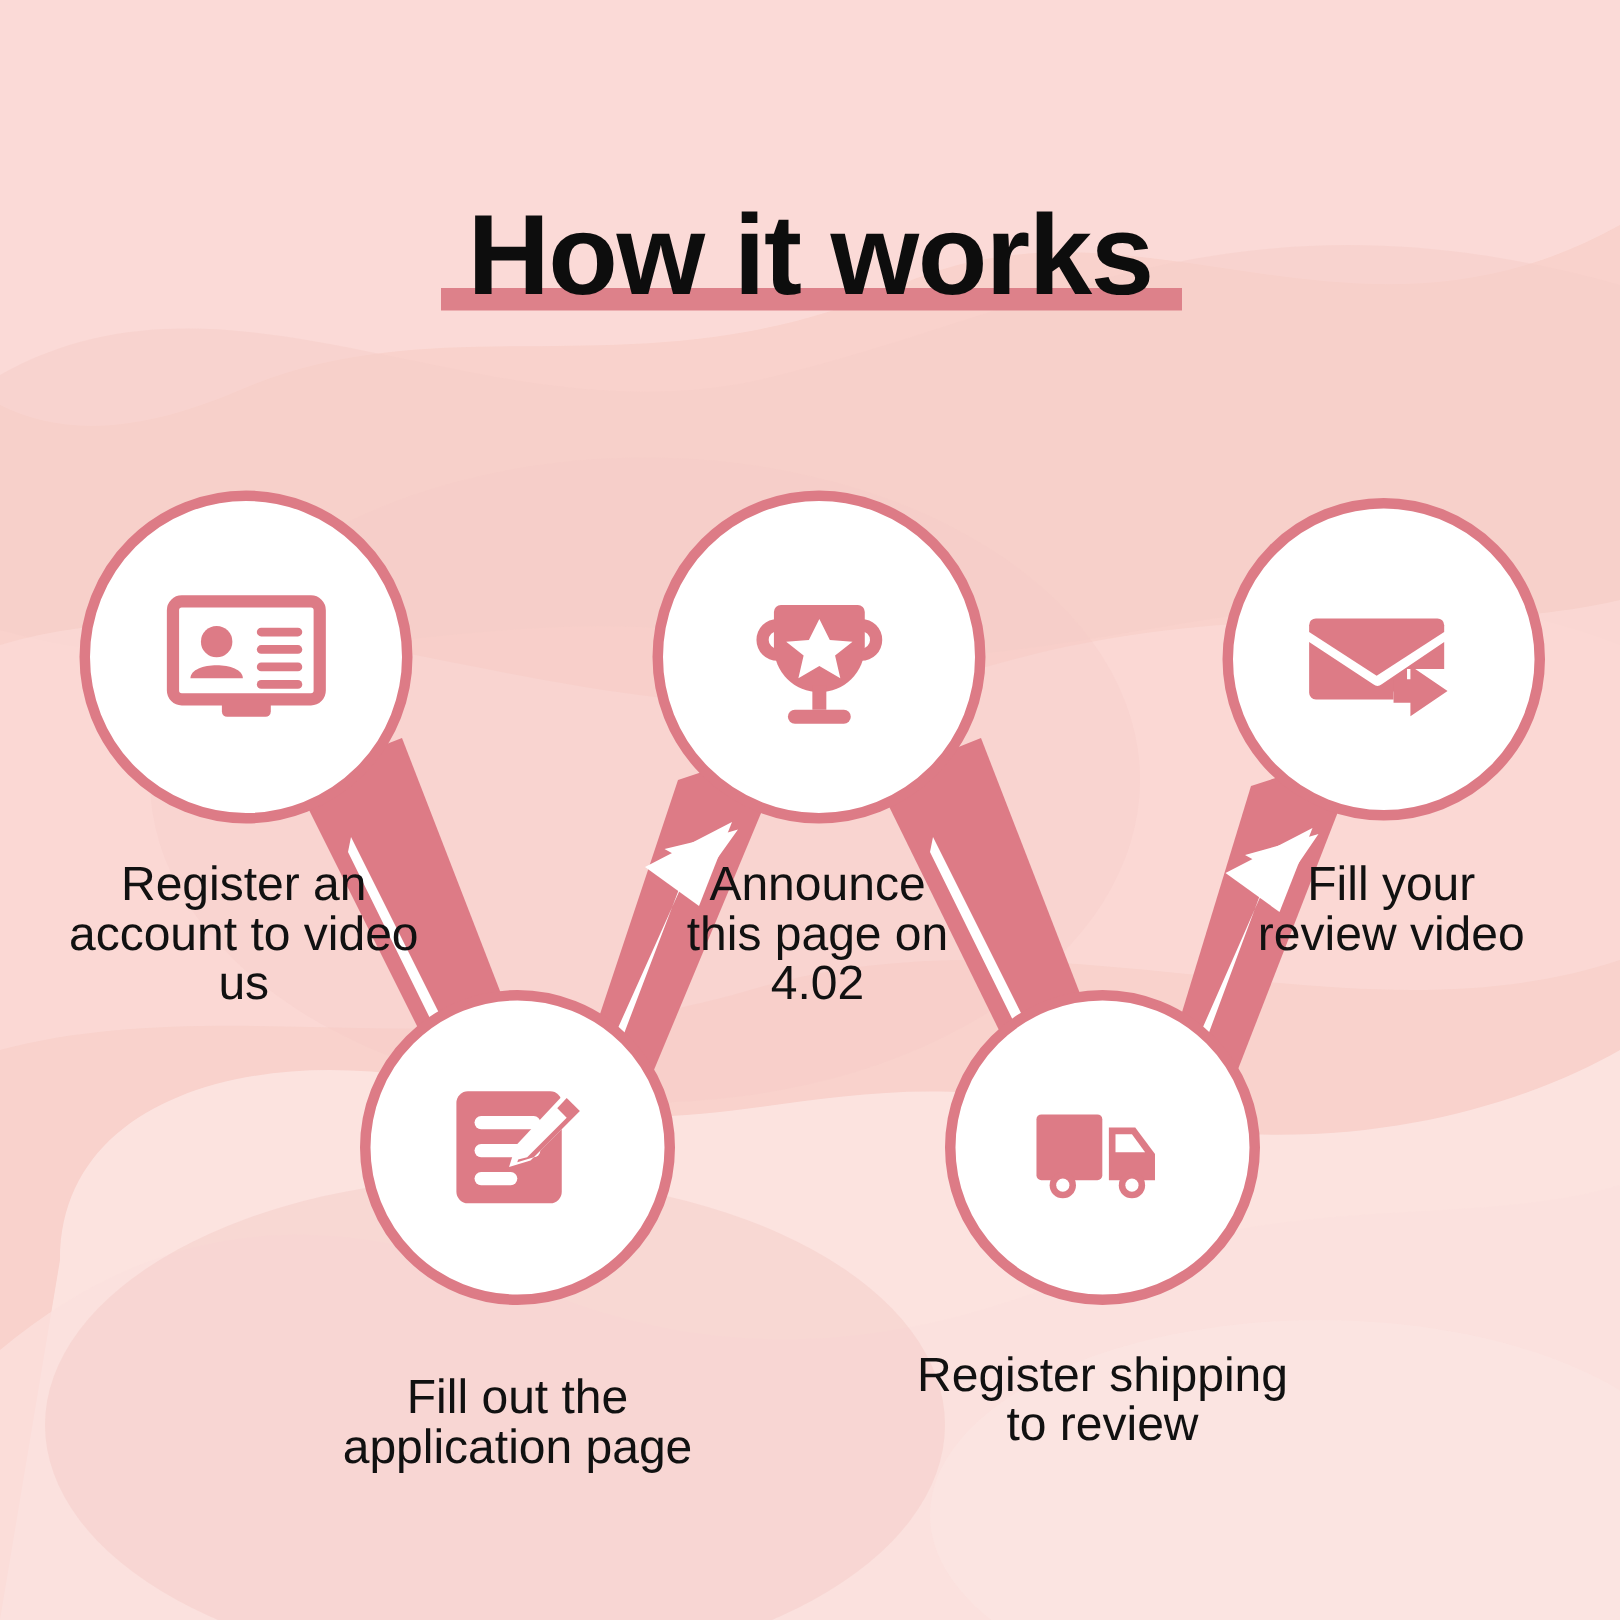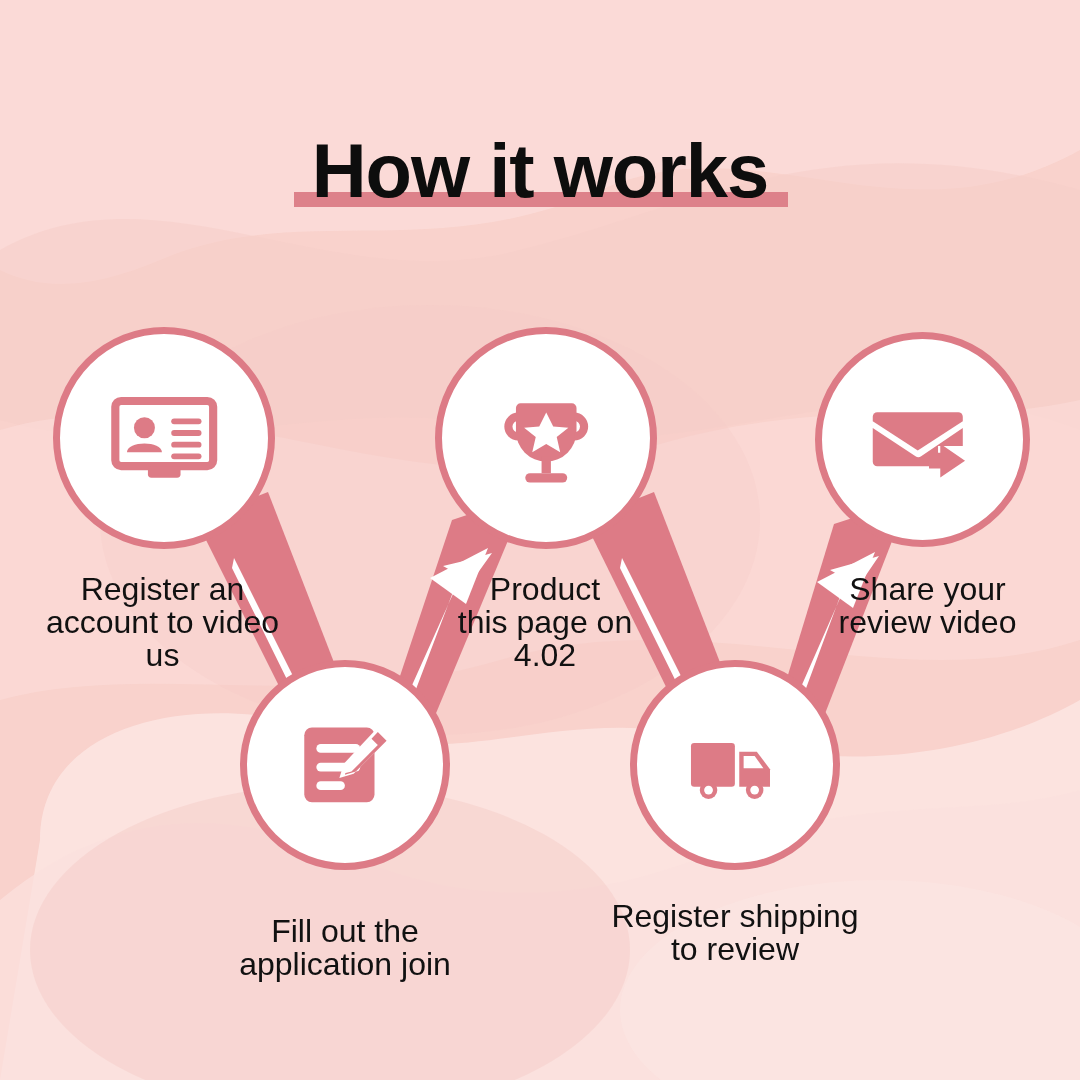--- a/index.html
+++ b/index.html
@@ -233,32 +233,32 @@
       </svg>
     </span>
   </div>
 
   <div class="label label-1">
     <span>Register an</span>
     <span>account to video us</span>
   </div>
 
   <div class="label label-3">
-    <span>Product</span>
+    <span>Announce</span>
     <span>this page on 4.02</span>
   </div>
 
   <div class="label label-5">
-    <span>Share your</span>
+    <span>Fill your</span>
     <span>review video</span>
   </div>
 
   <div class="label label-2">
     <span>Fill out the</span>
-    <span>application join</span>
+    <span>application page</span>
   </div>
 
   <div class="label label-4">
     <span>Register shipping</span>
     <span>to review</span>
   </div>
 
 </div>
 
 </body></html>

